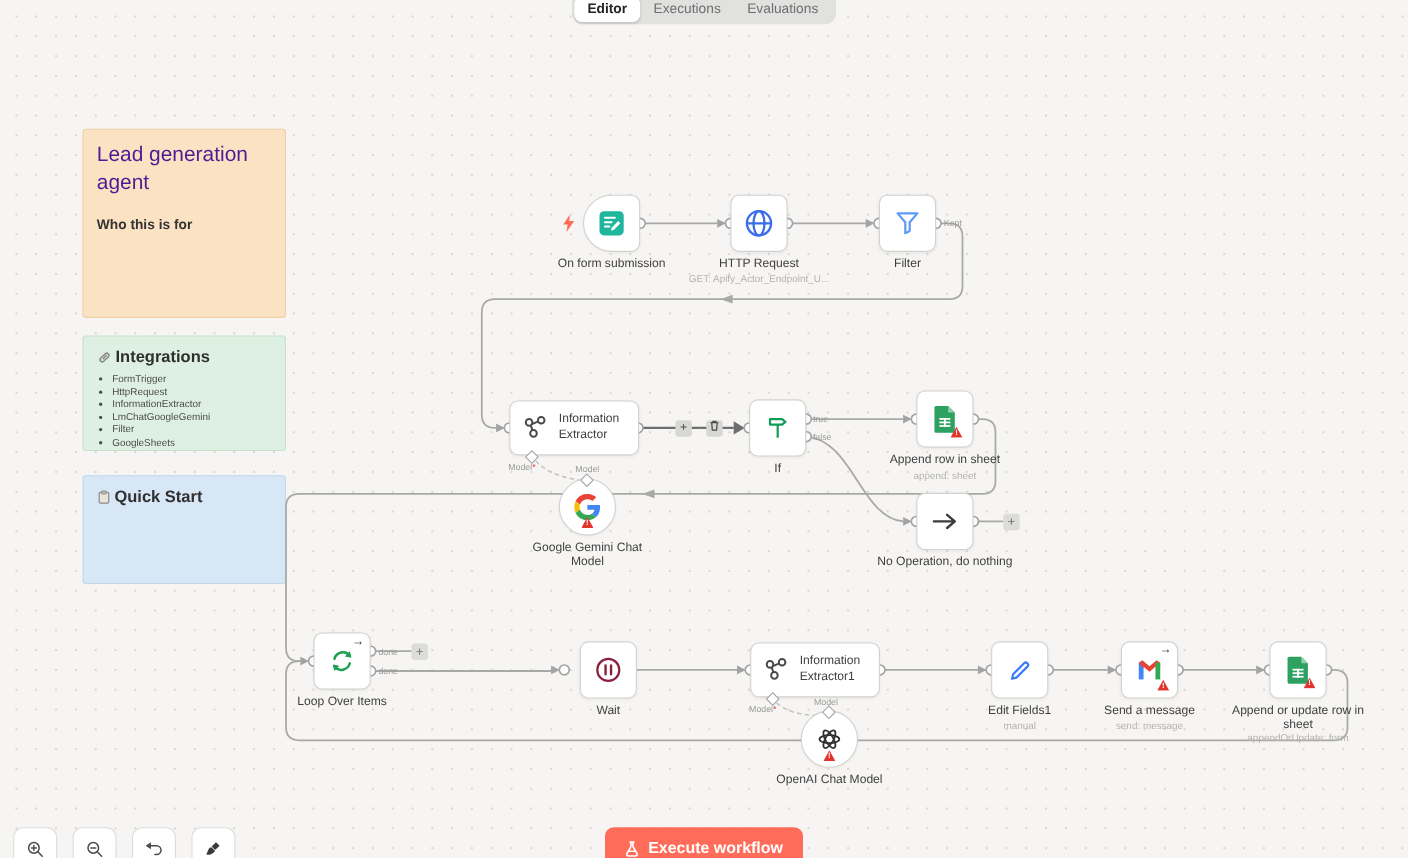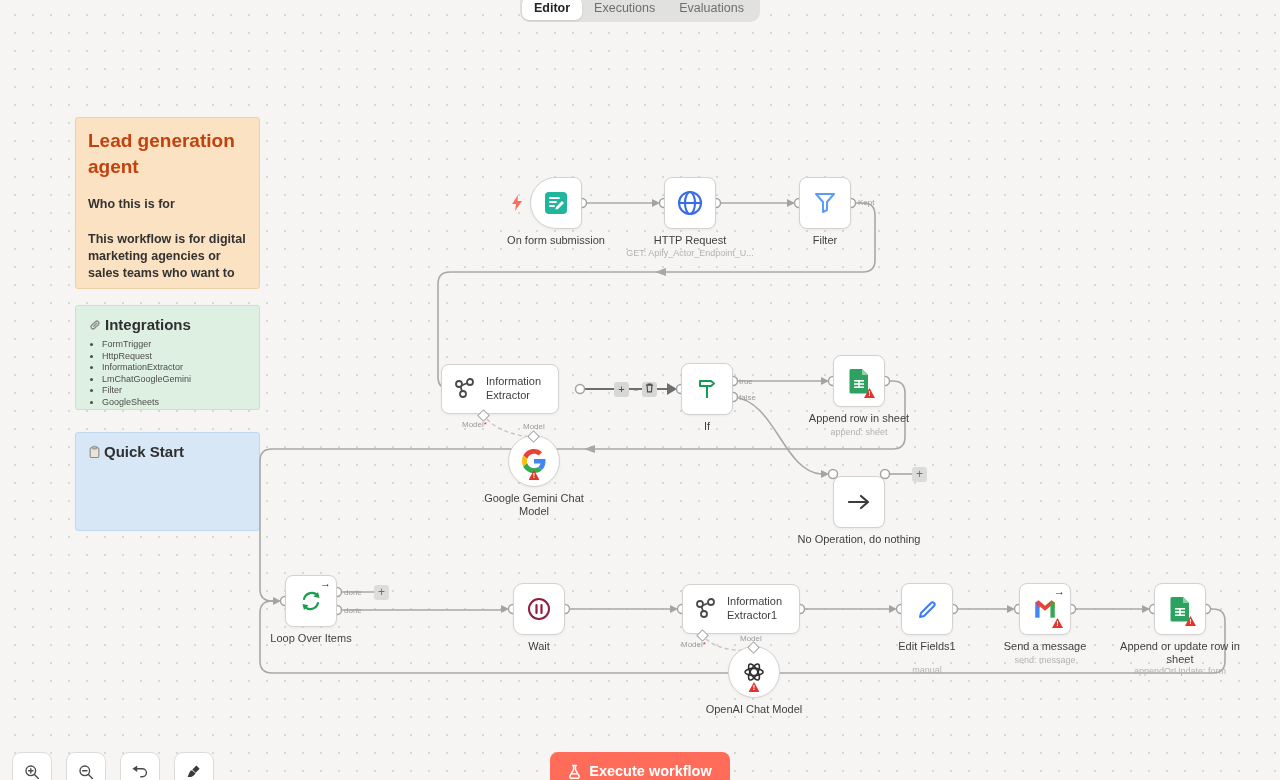--- a/index.html
+++ b/index.html
@@ -22,21 +22,21 @@
   .tab{
     font-size:12.5px;color:#6e6e6e;padding:4px 12px 5px 12px;border-radius:7px;
     margin-bottom:2px;cursor:pointer;white-space:nowrap;
   }
   .tab.active{background:#ffffff;color:#242424;font-weight:600;box-shadow:0 1px 2px rgba(0,0,0,.12);}
   
   .sticky{position:absolute;border-radius:3px;box-sizing:border-box;padding:10px 12px;overflow:hidden;z-index:5;}
   .sticky.orange{left:75px;top:117px;width:185px;height:172px;background:#fbe2c2;border:1px solid #eed0a4;}
   .sticky.green{left:75px;top:305px;width:185px;height:105px;background:#ddf0e1;border:1px solid #c5e3cc;}
   .sticky.blue{left:75px;top:432px;width:185px;height:99px;background:#d8e7f6;border:1px solid #c0d8ee;}
-  .sticky h1{font-size:19px;line-height:1.35;margin:0 0 14px 0;color:#c2410c;font-weight:700;}
+  .sticky h1{font-size:19px;line-height:1.35;margin:0 0 14px 0;color:#4c1d95;font-weight:400;}
   .sticky h2{font-size:12.5px;margin:18px 0 0 0;color:#333;font-weight:700;}
   .sticky p{font-size:12.5px;margin:20px 0 0 0;color:#333;font-weight:700;line-height:1.35;}
   .sticky h3{font-size:15px;margin:0 0 4px 0;color:#2f2f2f;font-weight:700;display:flex;align-items:center;gap:3px;}
   .sticky ul{margin:6px 0 0 0;padding-left:14px;}
   .sticky ul li{font-size:9px;color:#4d4d4d;margin:1.5px 0;}
   .sticky ol{margin:8px 0 0 0;padding-left:16px;}
   .sticky ol li{font-size:9px;color:#4d4d4d;margin:2.5px 0;}
   
   .node{
     position:absolute;background:#fff;border:1px solid #d2d2d0;border-radius:8px;
@@ -175,21 +175,20 @@
 
 <div class="tabbar">
   <div class="tab active">Editor</div>
   <div class="tab">Executions</div>
   <div class="tab">Evaluations</div>
 </div>
 
 <div class="sticky orange">
   <h1>Lead generation agent</h1>
   <h2>Who this is for</h2>
-  <p>This workflow is for digital marketing agencies or sales teams who want to</p>
 </div>
 
 <div class="sticky green">
   <h3>
     <svg width="14" height="14" viewBox="0 0 24 24">
         <g stroke="#8a8a8a" stroke-width="2.4" fill="none" stroke-linecap="round">
           <path d="M10 14 L15 9"></path>
           <path d="M9 15 l-3 3 a3.4 3.4 0 0 0 4.8 4.8 l3-3" transform="translate(0,-5)"></path>
           <path d="M15 9 l3-3 a3.4 3.4 0 0 0 -4.8-4.8 l-3 3" transform="translate(0,5)"></path>
         </g>
@@ -245,21 +244,21 @@
 </div>
 
 <div class="node sq" style="left:799px;top:177px;">
   <svg width="26" height="26" viewBox="0 0 26 26">
     <path d="M4 4 h18 l-7 8 v8 l-4 2 v-10 z" stroke="#5b9cf8" stroke-width="2" fill="none" stroke-linejoin="round"></path>
   </svg>
   <div class="node-label">Filter</div>
 </div>
 <span class="portlabel" style="left:858px;top:198px;">Kept</span>
 
-<div class="node wide" style="left:441px;top:364px;">
+<div class="node wide" style="left:463px;top:364px;">
   <svg width="24" height="24" viewBox="0 0 24 24">
     <g stroke="#4a4a4a" stroke-width="1.8" fill="none">
       <circle cx="6" cy="7" r="3"></circle>
         <circle cx="17" cy="5" r="3"></circle>
         <circle cx="10" cy="17" r="3"></circle>
       <path d="M8.5 8.5 L14.5 6 M7.5 9.5 L9 14"></path>
     </g>
   </svg>
   <div class="wlabel">Information Extractor</div>
 </div>
@@ -312,21 +311,21 @@
     <path fill="#EA4335" d="M24 9.5c3.54 0 6.71 1.22 9.21 3.6l6.85-6.85C35.9 2.38 30.47 0 24 0 14.62 0 6.51 5.38 2.56 13.22l7.98 6.19C12.43 13.72 17.74 9.5 24 9.5z"></path>
     <path fill="#4285F4" d="M46.98 24.55c0-1.57-.15-3.09-.38-4.55H24v9.02h12.94c-.58 2.96-2.26 5.48-4.78 7.18l7.73 6c4.51-4.18 7.09-10.36 7.09-17.65z"></path>
     <path fill="#FBBC05" d="M10.53 28.59c-.48-1.45-.76-2.99-.76-4.59s.27-3.14.76-4.59l-7.98-6.19C.92 16.46 0 20.12 0 24c0 3.88.92 7.54 2.56 10.78l7.97-6.19z"></path>
     <path fill="#34A853" d="M24 48c6.48 0 11.93-2.13 15.89-5.81l-7.73-6c-2.15 1.45-4.92 2.3-8.16 2.3-6.26 0-11.57-4.22-13.47-9.91l-7.98 6.19C6.51 42.62 14.62 48 24 48z"></path>
   </svg>
   <div class="warn" style="left:50%;transform:translateX(-50%);bottom:6px;"></div>
   <div class="node-label" style="width:120px;">Google Gemini Chat Model</div>
 </div>
 <div class="diamond" style="left:529px;top:432px;"></div>
 
-<div class="node sq" style="left:833px;top:448px;margin-top:28px;">
+<div class="node sq" style="left:833px;top:448px;">
   <svg width="24" height="20" viewBox="0 0 24 20">
     <g stroke="#3c3c3c" stroke-width="2.2" fill="none" stroke-linecap="round" stroke-linejoin="round">
         <path d="M2 10 h18 M14 4 l7 6 -7 6"></path>
       </g>
   </svg>
   <div class="node-label">No Operation, do nothing</div>
 </div>
 <div class="stub" style="left:912px;top:467px;">+</div>
 
 <div class="node sq" style="left:285px;top:575px;">
@@ -338,21 +337,21 @@
     </g>
     <polygon points="20,4 21.5,10 15.5,8.8" fill="#1c9e4f"></polygon>
     <polygon points="6,22 4.5,16 10.5,17.2" fill="#1c9e4f"></polygon>
   </svg>
   <div class="node-label">Loop Over Items</div>
 </div>
 <span class="portlabel" style="left:344px;top:588px;">done</span>
 <span class="portlabel" style="left:344px;top:606px;">done</span>
 <div class="stub" style="left:374px;top:585px;">+</div>
 
-<div class="node sq" style="left:513px;top:583px;border-radius:10px;">
+<div class="node sq" style="left:527px;top:583px;">
   <svg width="26" height="26" viewBox="0 0 26 26">
     <circle cx="13" cy="13" r="10" stroke="#8d1f3f" stroke-width="2" fill="none"></circle>
     <path d="M10.5 9 v8 M15.5 9 v8" stroke="#8d1f3f" stroke-width="2.2" stroke-linecap="round"></path>
   </svg>
   <div class="node-label">Wait</div>
 </div>
 
 <div class="node wide" style="left:682px;top:584px;">
   <svg width="24" height="24" viewBox="0 0 24 24">
     <g stroke="#4a4a4a" stroke-width="1.8" fill="none">
@@ -379,21 +378,21 @@
   <div class="warn" style="left:50%;transform:translateX(-50%);bottom:5px;"></div>
   <div class="node-label" style="width:130px;">OpenAI Chat Model</div>
 </div>
 <div class="diamond" style="left:749px;top:643px;"></div>
 
 <div class="node sq" style="left:901px;top:583px;">
   <svg width="26" height="26" viewBox="0 0 26 26">
     <path d="M7 19 L17 9 a2.1 2.1 0 0 1 3 3 L10 22 l-4 1 z" stroke="#3b7cf6" stroke-width="2" fill="none" stroke-linejoin="round" transform="translate(0,-2)"></path>
   </svg>
   <div class="node-label">Edit Fields1</div>
-  <div class="node-sub" style="top:100%;margin-top:31px;">manual</div>
+  <div class="node-sub" style="top:100%;margin-top:21px;">manual</div>
 </div>
 
 <div class="node sq" style="left:1019px;top:583px;">
   <div class="corner-arrow">→</div>
   <svg width="26" height="22" viewBox="0 0 24 20">
     <polygon points="17,4 21,4 21,9" fill="#FBBC04"></polygon>
     <polygon points="3,4 12,11.5 21,4 18,2 12,7 6,2" fill="#EA4335"></polygon>
     <rect x="3" y="4" width="4" height="14" fill="#4285F4"></rect>
     <rect x="17" y="4" width="4" height="14" fill="#34A853"></rect>
     <polygon points="3,4 7,4 7,9" fill="#EA4335"></polygon>

